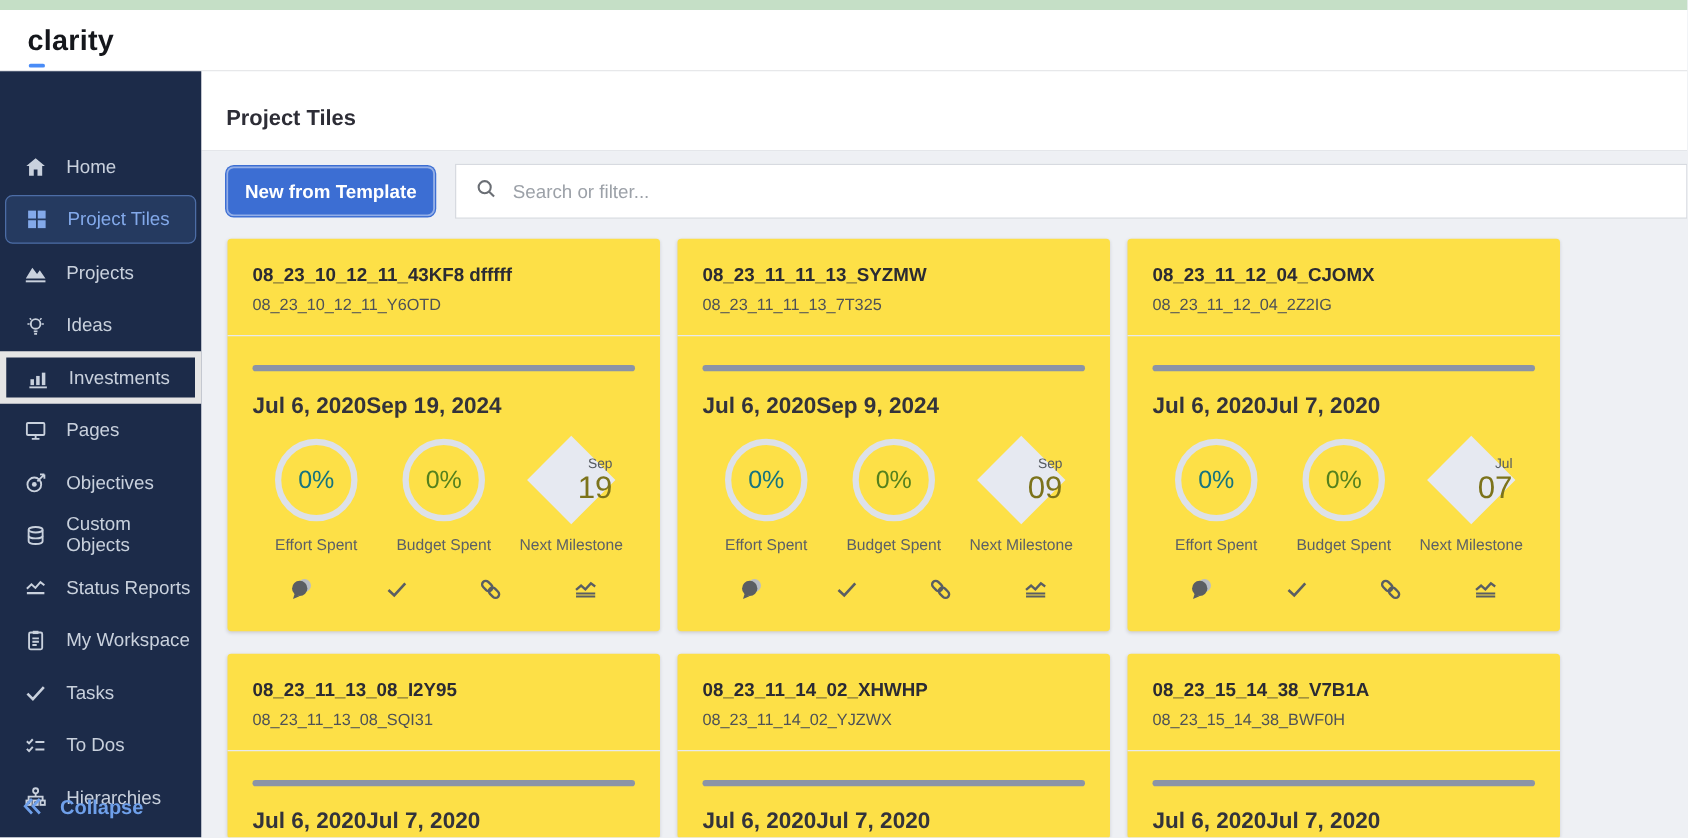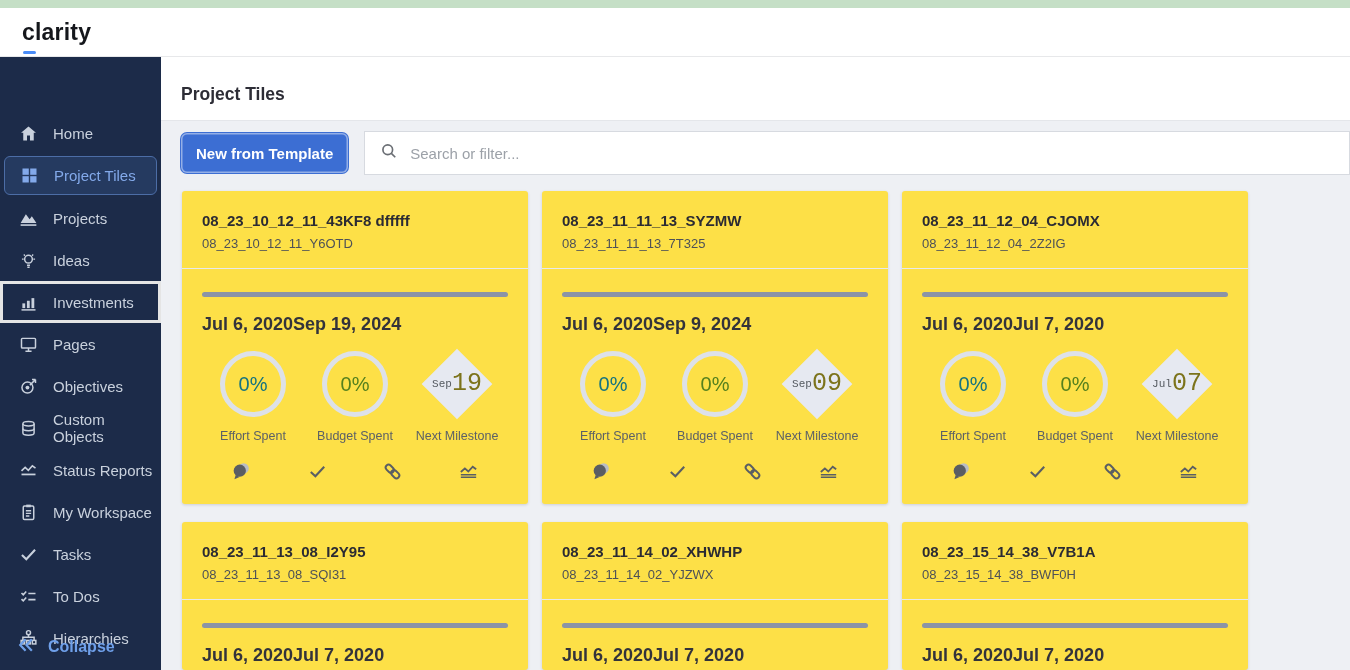--- a/index.html
+++ b/index.html
@@ -10,21 +10,21 @@
   .app-header { height:49px; background:#fff; border-bottom:1px solid #e7e8ea; display:flex; align-items:center; padding-left:22px; position:relative; }
   .logo { font-size:23px; font-weight:700; color:#15171c; letter-spacing:.2px; }
   .logo-underline { position:absolute; left:23px; top:43px; width:13px; height:3px; background:#4a8cf7; border-radius:2px; }
 
   .sidebar { position:absolute; top:57px; left:0; width:161px; bottom:0; background:#1c2b49; z-index:5; }
   .nav { padding-top:7px;margin-top:48px; }
   .nav-item { height:42px; display:flex; align-items:center; padding:0 8px 0 17px; gap:14px; color:#c9d1dd; font-size:15px; cursor:pointer; }
   .nav-item .nicon { width:22px; height:22px; flex:none; display:flex; align-items:center; justify-content:center; }
   .nav-item svg { width:21px; height:21px; }
   .nav-item.selected { margin:2px 4px; height:39px; padding-left:13px; border:1px solid #4c6da6; border-radius:6px; background:#253a60; color:#83a9ea; }
-  .nav-item.annotated { border:3px solid #e5e5e5; padding-left:14px; }
+  .nav-item.annotated { border:5px solid #e5e5e5; padding-left:14px; }
   .collapse { position:absolute; bottom:2px; left:0; right:0; height:42px; display:flex; align-items:center; padding-left:16px; gap:12px; color:#6fa0ea; font-weight:700; font-size:16px; cursor:pointer; }
   .collapse svg { width:20px; height:20px; }
 
   .main { position:absolute; left:161px; top:57px; right:0; bottom:0; background:#eef0f4; overflow:hidden; }
   .title-band { background:#fff; padding:27px 0 15px 20px; border-bottom:1px solid #e4e6ea; }
   .page-title { font-size:17.5px; font-weight:700; color:#2d2d36; }
 
   .toolbar { display:flex; align-items:center; padding:10px 0 0 20px; }
   .btn-primary { height:40px; padding:0 15px; background:#3c6ed3; color:#fff; font-weight:700; font-size:15px; border:none; border-radius:6px; box-shadow: inset 0 0 0 1.5px rgba(255,255,255,.45), 0 0 0 1px #3c6ed3; cursor:pointer; font-family:"Liberation Sans",sans-serif; }
   .search-box { flex:1; height:44px; background:#fff; border:1px solid #d7dae0; display:flex; align-items:center; padding-left:14px; gap:11px; margin-left:16px; }
@@ -40,21 +40,21 @@
   .card-body { border-top:1px solid #e7e9ed; padding:23px 20px 4px; }
   .pbar { height:5px; background:#8b94a6; border-radius:3px; }
   .dates { display:flex; justify-content:flex-start; margin-top:17px; font-size:18px; font-weight:700; color:#33333b; }
   .widgets { display:flex; margin-top:16px; }
   .widget { flex:1; display:flex; flex-direction:column; align-items:center; }
   .circle { width:66px; height:66px; border:5px solid #dde1e9; border-radius:50%; display:flex; align-items:center; justify-content:center; font-size:20px; }
   .circle.effort { color:#15737f; }
   .circle.budget { color:#55811e; }
   .diamond-wrap { position:relative; width:66px; height:66px; }
   .diamond { position:absolute; left:8px; top:8px; width:50px; height:50px; background:#e6e9f1; transform:rotate(45deg); }
-  .diamond-text { position:absolute; inset:0; display:flex; flex-direction:row; align-items:center; justify-content:center;font-family:Liberation Mono, monospace; }
+  .diamond-text { position:absolute; inset:0; display:flex; flex-direction:column; align-items:flex-end; justify-content:center; }
   .d-month { font-size:11px; color:#555a60; }
   .d-day { font-size:25px; color:#7c731b; line-height:1.05; }
   .wlabel { margin-top:12px; font-size:12.5px; color:#5c6066; }
   .card-icons { display:flex; justify-content:space-between; padding:17px 28px 13px; }
   .card-icons svg { width:23px; height:23px; cursor:pointer; }
 </style>
 </head>
 <body>
 
 <div class="top-strip"></div>

